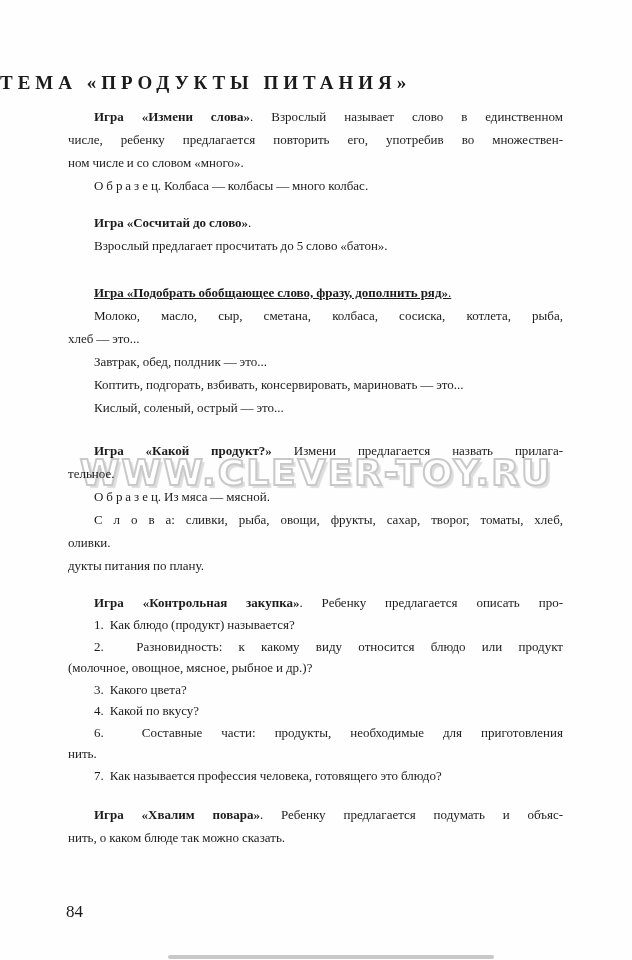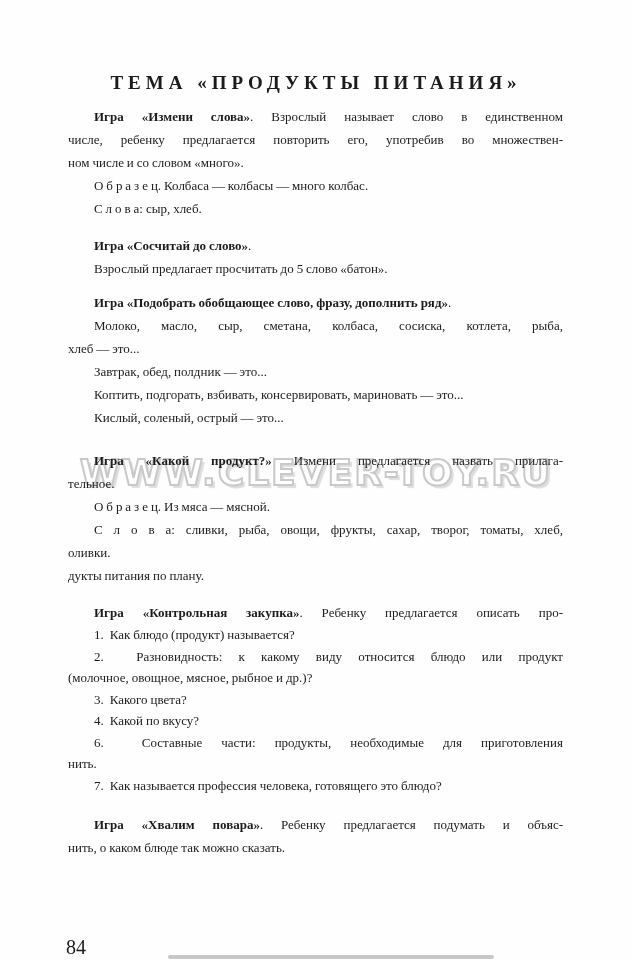--- a/index.html
+++ b/index.html
@@ -1,57 +1,56 @@
 <!DOCTYPE html>
 <html lang="ru"><head>
 <meta charset="utf-8">
 <style>
   html,body{margin:0;padding:0;background:#ffffff;}
   .page{
     position:relative;width:632px;height:960px;background:#fefefe;
     font-family:"Liberation Serif", serif;color:#1c1c1c;overflow:hidden;
   }
   .title{
-    position:absolute;top:72px;left:0;width:100%;text-align:center;
+    position:absolute;top:72px;left:0;width:100%;text-align:left;
     font-weight:bold;font-size:19px;letter-spacing:5px;white-space:nowrap;z-index:2;
   }
   .watermark{
     position:absolute;top:452px;left:50%;transform:translateX(-50%);
     white-space:nowrap;font-family:"DejaVu Sans", sans-serif;font-weight:bold;
     font-size:36px;letter-spacing:2px;color:#ffffff;
     -webkit-text-stroke:2px #c9c9c9;text-shadow:3px 3px 1px #dedede;
     z-index:1;user-select:none;
   }
   .textcol{position:absolute;left:68px;top:105px;width:495px;z-index:2;}
   .line{
     font-size:13px;line-height:23px;white-space:nowrap;word-spacing:-0.3px;
   }
   .line.just{text-align:justify;text-align-last:justify;}
   .line.ind{text-indent:26px;}
   .line.tt{line-height:21.5px;}
-  .g14{margin-top:14px;} .g18{margin-top:11px;} .g20{margin-top:20px;} .g17{margin-top:17px;}
+  .g14{margin-top:14px;} .g18{margin-top:24px;text-decoration:underline;} .g20{margin-top:20px;} .g17{margin-top:17px;}
   .line b{font-weight:bold;}
-  .pagenum{position:absolute;left:66px;top:936px;font-size:20px;z-index:2;}
+  .pagenum{position:absolute;left:66px;top:902px;font-size:17px;z-index:2;}
   .scan-edge{
     position:absolute;left:168px;top:955px;width:326px;height:4px;
     background:#9a9a9a;opacity:.55;border-radius:2px;z-index:0;
   }
 </style>
 </head>
 <body>
 
 <div class="page">
   <div class="watermark">WWW.CLEVER-TOY.RU</div>
   <h1 class="title" style="margin:0;">ТЕМА «ПРОДУКТЫ ПИТАНИЯ»</h1>
   <div class="textcol">
       <div class="line ind just"><b>Игра «Измени слова»</b><span>. Взрослый называет слово в единственном</span></div>
       <div class="line just"><span>числе, ребенку предлагается повторить его, употребив во множествен-</span></div>
       <div class="line"><span>ном числе и со словом «много».</span></div>
       <div class="line ind"><span>О б р а з е ц. Колбаса — колбасы — много колбас.</span></div>
-      <div class="line ind"><span>С л о в а: сыр, хлеб.</span></div>
       <div class="line ind g14"><b>Игра «Сосчитай до слово»</b><span>.</span></div>
       <div class="line ind"><span>Взрослый предлагает просчитать до 5 слово «батон».</span></div>
       <div class="line ind g18"><b>Игра «Подобрать обобщающее слово, фразу, дополнить ряд»</b><span>.</span></div>
       <div class="line ind just"><span>Молоко, масло, сыр, сметана, колбаса, сосиска, котлета, рыба,</span></div>
       <div class="line"><span>хлеб — это...</span></div>
       <div class="line ind"><span>Завтрак, обед, полдник — это...</span></div>
       <div class="line ind"><span>Коптить, подгорать, взбивать, консервировать, мариновать — это...</span></div>
       <div class="line ind"><span>Кислый, соленый, острый — это...</span></div>
       <div class="line ind just g20"><b>Игра «Какой продукт?»</b><span> Измени предлагается назвать прилага-</span></div>
       <div class="line"><span>тельное.</span></div>

